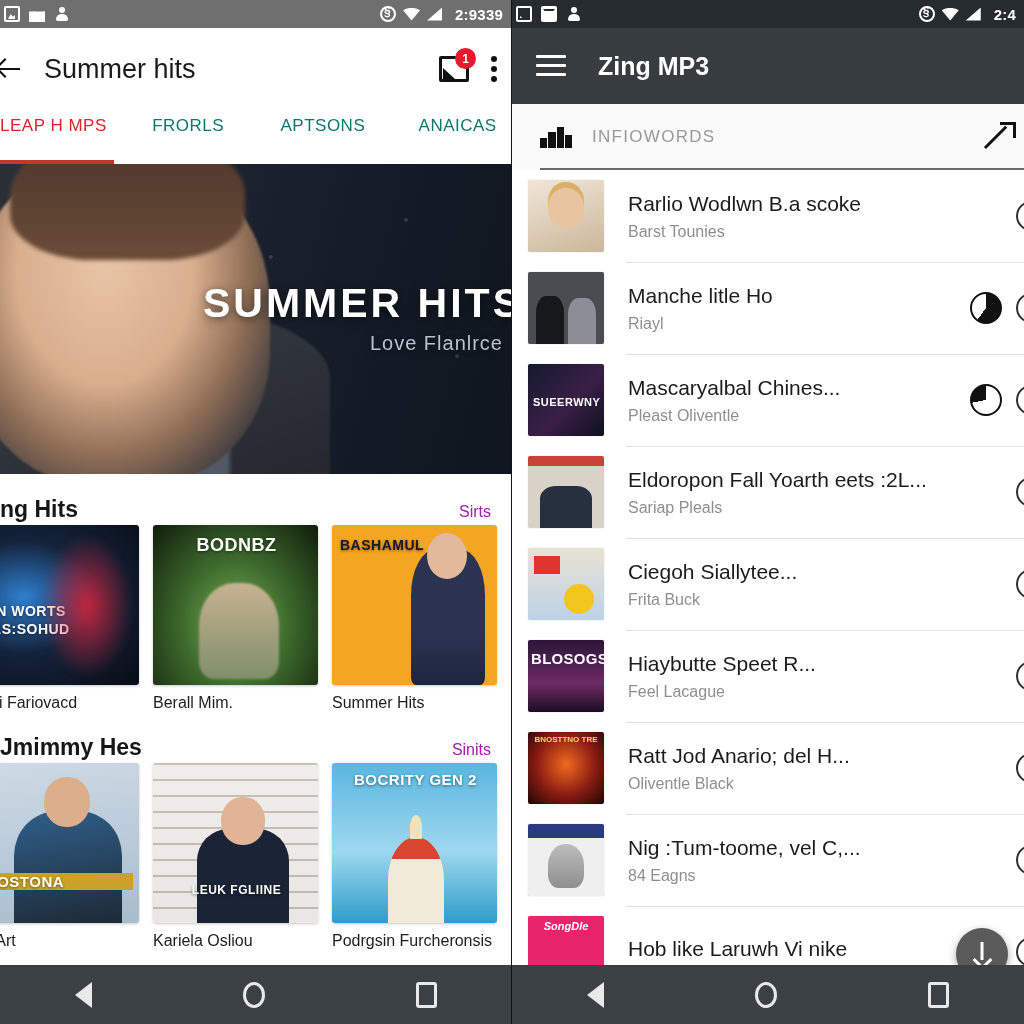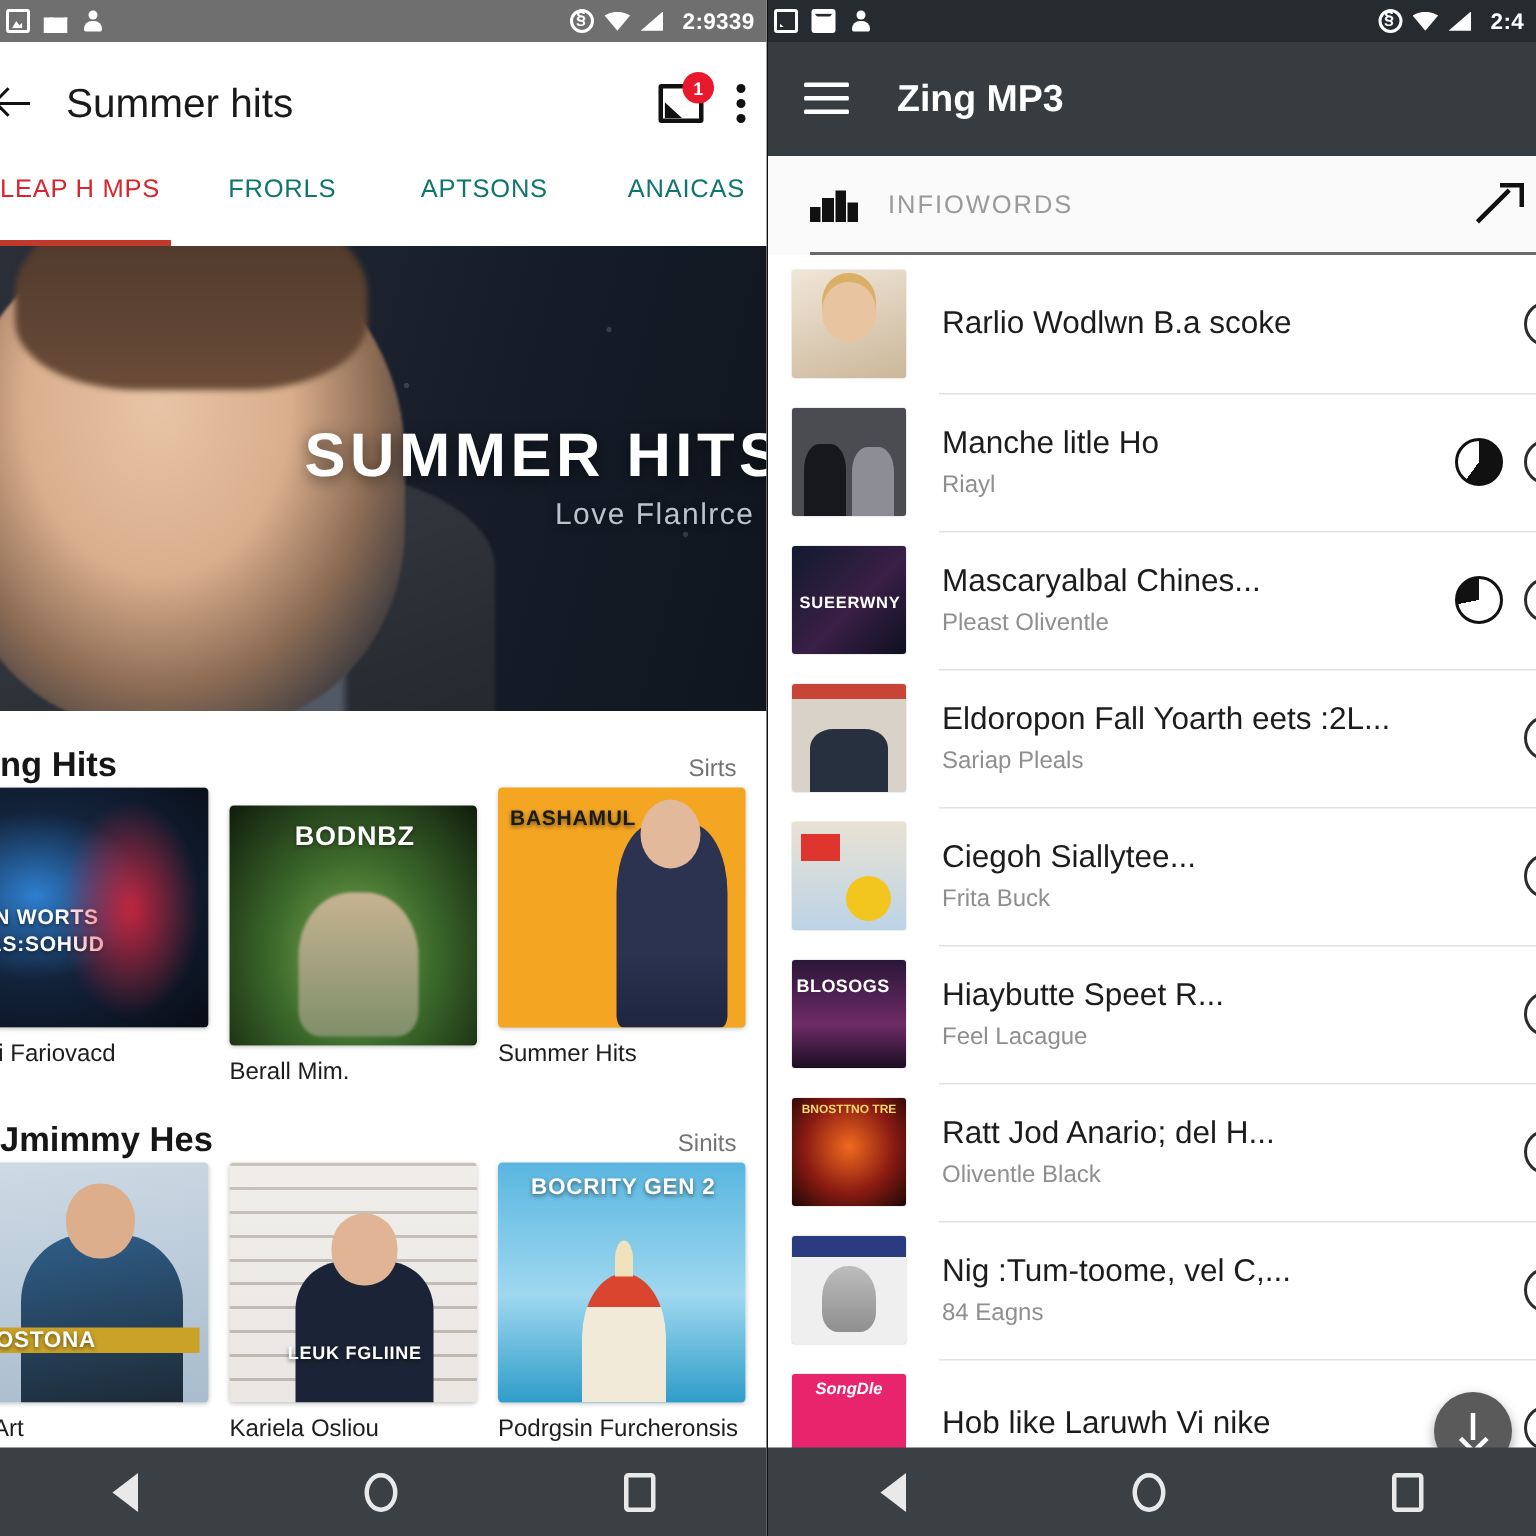--- a/index.html
+++ b/index.html
@@ -87,39 +87,39 @@
                           radial-gradient(circle at 82% 62%, #8fa4bd 0 1.5px, transparent 2px),
                           radial-gradient(circle at 38% 78%, #8fa4bd 0 1.5px, transparent 2px); }
   .hero-title { position:absolute; right:-12px; top:116px; font-size:41px; font-weight:bold; color:#fff;
                 letter-spacing:3px; text-shadow:0 2px 10px rgba(0,0,0,.55); white-space:nowrap; }
   .hero-sub { position:absolute; right:8px; top:168px; font-size:20px; color:#b9c3d0;
               letter-spacing:1px; text-shadow:0 1px 6px rgba(0,0,0,.6); white-space:nowrap; }
 
   
   .sec-head { display:flex; align-items:baseline; padding:22px 20px 2px 0; }
   .sec-title { font-size:23px; font-weight:bold; color:#161616; flex:1; white-space:nowrap; }
-  .sec-more { font-size:16px; color:#737373; }
+  .sec-more { font-size:16px; color:#a21caf; }
 
   .cards { display:flex; gap:14px; padding-left:0; }
   .card { width:165px; flex:none; }
   .card:first-child { margin-left:-26px; }
   .card-art { width:165px; height:160px; border-radius:3px; position:relative; overflow:hidden;
               box-shadow:0 1px 3px rgba(0,0,0,.22); }
   .card-label { font-size:16px; color:#1d1d1d; margin-top:9px; white-space:nowrap;
                 overflow:hidden; text-overflow:ellipsis; }
   .art-txt { position:absolute; left:8px; right:6px; font-weight:bold; letter-spacing:.5px;
              text-shadow:0 1px 3px rgba(0,0,0,.5); }
 
   
   .art-a { background:radial-gradient(ellipse at 30% 45%, #2e7fd0 0%, #13233b 45%, #080c14 100%),
                      linear-gradient(120deg,#0a0e16,#120a14); }
   .art-a::after { content:""; position:absolute; right:4px; top:6px; width:96px; height:150px;
                   background:radial-gradient(ellipse at 50% 50%, rgba(226,36,60,.85), rgba(120,10,30,0) 68%);
                   filter:blur(3px); }
-  .art-b { background:radial-gradient(ellipse at 50% 62%, #7fae56 0%, #3d6b2c 45%, #101c0c 100%);margin-top:12px; }
+  .art-b { background:radial-gradient(ellipse at 50% 62%, #7fae56 0%, #3d6b2c 45%, #101c0c 100%); }
   .art-b .kid { position:absolute; left:46px; bottom:6px; width:80px; height:96px;
                 background:linear-gradient(180deg,#c7b391,#7f8f6a); border-radius:44% 44% 18% 18%; filter:blur(1px); }
   .art-c { background:#f4a623; }
   .art-c .lady { position:absolute; right:12px; bottom:0; width:74px; height:136px;
                  background:linear-gradient(180deg,#2b3350 0 62%, #1e2540 100%); border-radius:34% 34% 6% 6%; }
   .art-c .lady::before { content:""; position:absolute; left:16px; top:-16px; width:40px; height:46px;
                          background:#e2b99a; border-radius:50%; }
   .art-c .lady::after { content:""; position:absolute; left:6px; top:-22px; width:62px; height:66px;
                         background:#4a2f22; border-radius:50% 50% 40% 40%; z-index:-1; }
   .art-d { background:linear-gradient(170deg,#cfdbe6,#a8bccd); }
@@ -193,22 +193,22 @@
   .sa3 .cap { position:absolute; left:5px; right:5px; top:32px; text-align:center; color:#fff;
               font-size:11px; font-weight:bold; letter-spacing:.5px; }
   .sa4 { background:linear-gradient(180deg,#c74436 0 14%, #d8d2c8 14% 100%); }
   .sa4::after { content:""; position:absolute; left:12px; bottom:0; width:52px; height:42px;
                 background:#26303f; border-radius:30% 30% 0 0; }
   .sa5 { background:linear-gradient(180deg,#e9e2d4,#bcd3e6); }
   .sa5::before { content:""; position:absolute; left:6px; top:8px; width:26px; height:18px; background:#e0342f; }
   .sa5::after { content:""; position:absolute; right:10px; bottom:6px; width:30px; height:30px;
                 background:#f2c51f; border-radius:50%; }
   .sa6 { background:linear-gradient(180deg,#2b1638,#6d2b66 60%,#1b0d22); }
-  .sa6 .cap { position:absolute; left:3px; right:3px; top:10px; text-align:left; color:#fff;
-              font-size:12px; font-weight:bold; letter-spacing:.3px; }
+  .sa6 .cap { position:absolute; left:3px; right:3px; top:10px; text-align:right; color:#fff;
+              font-size:15px; font-weight:bold; letter-spacing:.3px; }
   .sa7 { background:radial-gradient(ellipse at 50% 45%, #f06a1e 0%, #8a1b12 55%, #1d0705 100%); }
   .sa7 .cap { position:absolute; left:2px; right:2px; top:3px; text-align:center; color:#f5d76e;
               font-size:8px; font-weight:bold; }
   .sa8 { background:#efefef; }
   .sa8::before { content:""; position:absolute; left:0; right:0; top:0; height:14px; background:#2b3b80; }
   .sa8::after { content:""; position:absolute; left:20px; top:20px; width:36px; height:44px;
                 background:linear-gradient(180deg,#bdbdbd,#8f8f8f); border-radius:48% 48% 30% 30%; }
   .sa9 { background:#e8246c; }
   .sa9 .cap { position:absolute; left:2px; right:2px; top:4px; text-align:center; color:#fff;
               font-size:11px; font-weight:bold; font-style:italic; }
@@ -388,20 +388,21 @@
       <div class="rt-sub-arrow"></div>
       <div class="rt-divider"></div>
     </div>
 
     <div class="song-list">
 
       <div class="song">
         <div class="song-art sa1"></div>
         <div class="song-txt">
           <div class="song-title">Rarlio Wodlwn B.a scoke</div>
+          <div class="song-artist">Barst Tounies</div>
         </div>
         <div class="song-acts">
           <div class="act-circle"></div>
         </div>
       </div>
 
       <div class="song">
         <div class="song-art sa2"></div>
         <div class="song-txt">
           <div class="song-title">Manche litle Ho</div>

